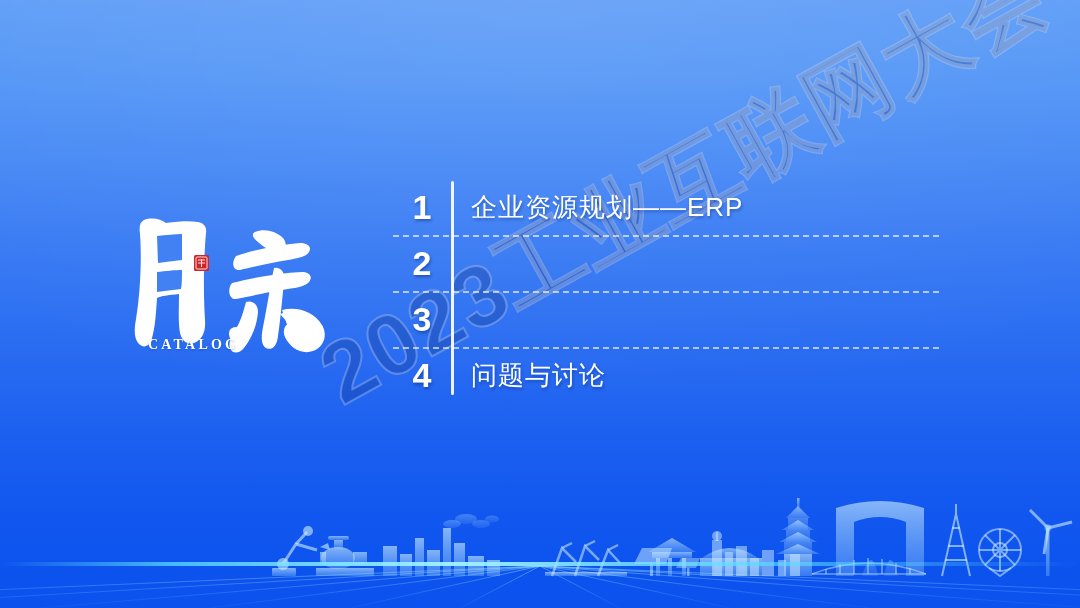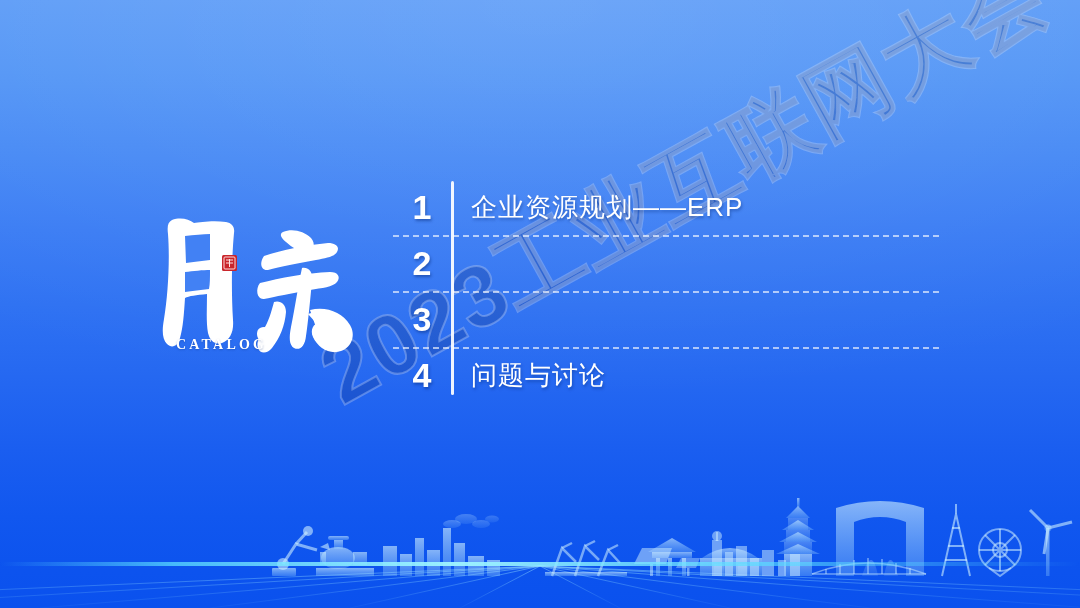--- a/index.html
+++ b/index.html
@@ -46,21 +46,21 @@
     white-space:nowrap;
     color:transparent;
     -webkit-text-stroke:2px rgba(255,255,255,0.26);
     text-shadow:0 0 1px rgba(10,40,120,0.25);
     font-family:"Liberation Sans", sans-serif;
   }
 
   
   #catalog-block {
     position:absolute;
-    left:156px; top:210px;
+    left:128px; top:210px;
     width:210px; height:165px;
     z-index:6;
   }
   #calligraphy-svg { position:absolute; left:0; top:0; }
   #catalog-en {
     position:absolute;
     left:20px; top:127px;
     font-family:"Liberation Serif", serif;
     font-weight:700;
     font-size:14px;

